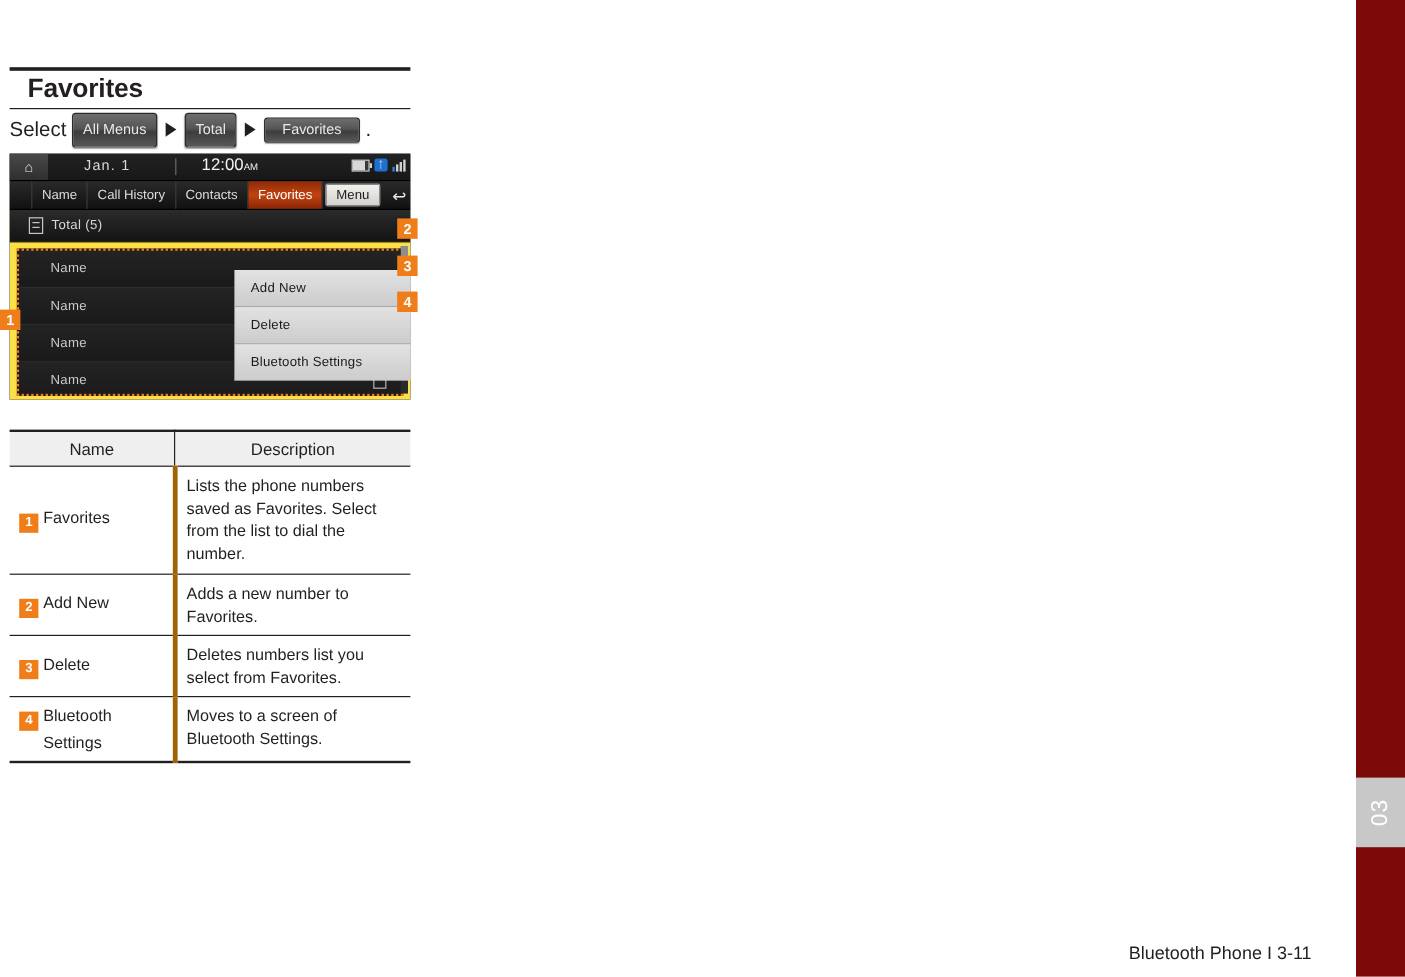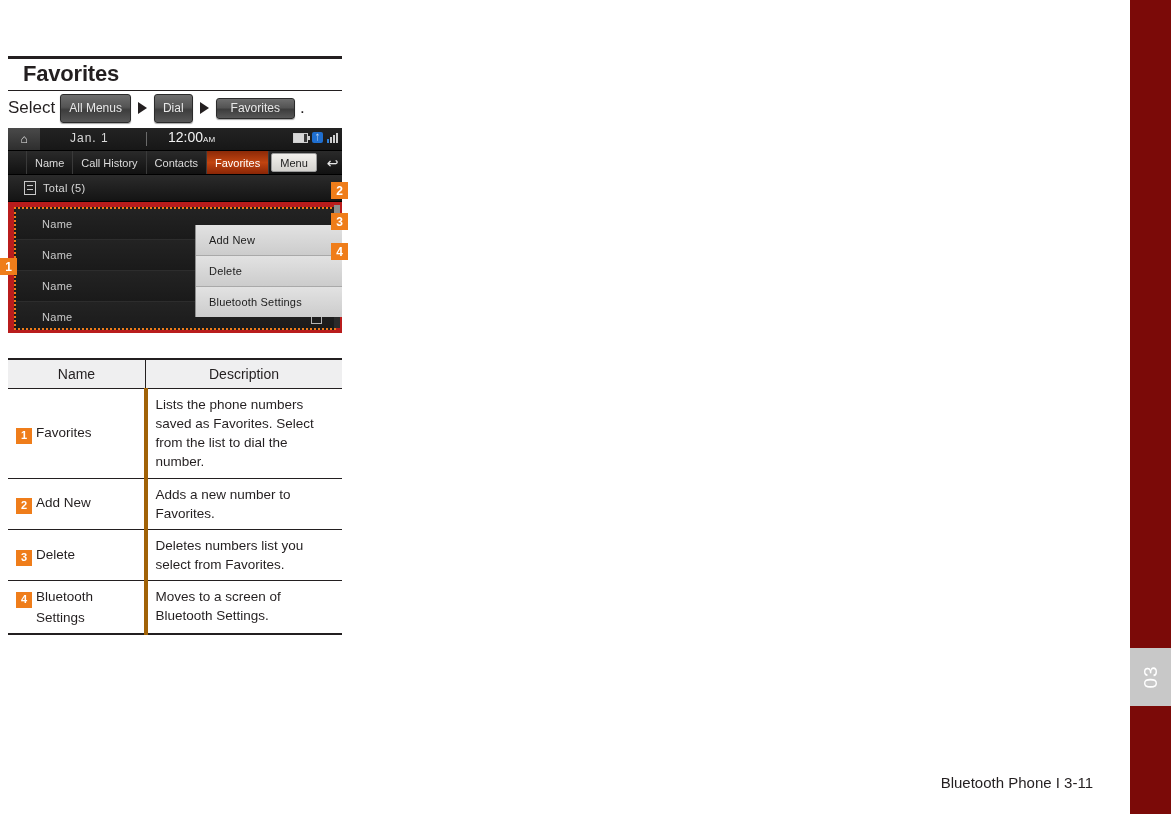--- a/index.html
+++ b/index.html
@@ -147,21 +147,21 @@
   .tab.menu{
     background:linear-gradient(to bottom,#f2f0ec,#d4d2ce);
     color:#1b1b1b; border:1px solid #9a9a9a; margin:2px 2px;
     border-radius:2px;
   }
   .tab.back{
     border-right:none; padding:0 8px; color:#e8e8e8; font-size:14px;
   }
 
   
-  .content{position:relative; height:159px; background:#b91c1c;}
+  .content{position:relative; height:159px; background:#fde047;}
   .total-row{
     position:relative; height:26px;
     background:linear-gradient(to bottom,#2b2b2b,#141414);
     display:flex;align-items:center;gap:7px;padding-left:16px;
     border-bottom:1px solid #000;
   }
   .list-icon{
     width:10px;height:12px;border:1px solid #c8c8c8;position:relative;
   }
   .list-icon:before,.list-icon:after{
@@ -261,21 +261,21 @@
     display:inline-flex;align-items:center;justify-content:center;
     width:16px;height:16px;
     background:#ef7d1a;color:#fff;font-size:11px;font-weight:bold;
     vertical-align:-2px; margin-right:4px;
   }
   .nlabel{font-size:13.5px;}
   .indent{display:inline-block;margin-left:20px;}
 
   
   .footer{
-    position:absolute; left:0; right:0; bottom:16px; height:34px;
+    position:absolute; left:0; right:0; bottom:4px; height:34px;
   }
   .footer-text{
     position:absolute; right:78px; bottom:7px;
     font-size:15px; color:#231f20;
   }
 </style>
 </head>
 <body>
 
 <div class="edge-bar"></div>
@@ -284,21 +284,21 @@
 </div>
 
 <div class="rule-thick"></div>
 <div class="page-title">Favorites</div>
 <div class="rule-thin"></div>
 
 <div class="select-row">
   <span class="select-word">Select</span>
   <span class="crumb">All Menus</span>
   <span class="tri"></span>
-  <span class="crumb">Dial</span>
+  <span class="crumb">Total</span>
   <span class="tri"></span>
   <span class="crumb wide">Favorites</span>
   <span class="period">.</span>
 </div>
 
 <div class="device">
 
   <div class="statusbar">
     <div class="home-btn">
       <span class="home-glyph">⌂</span>

